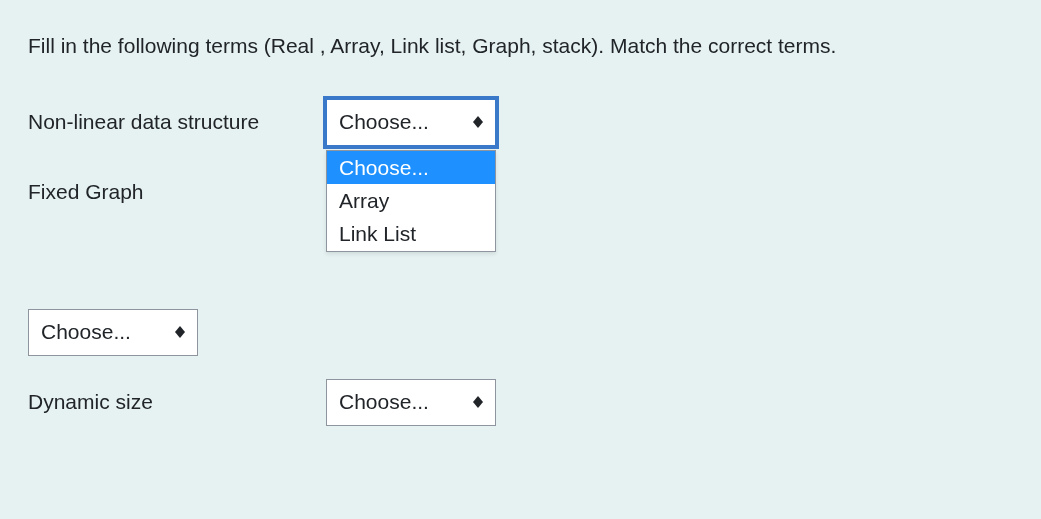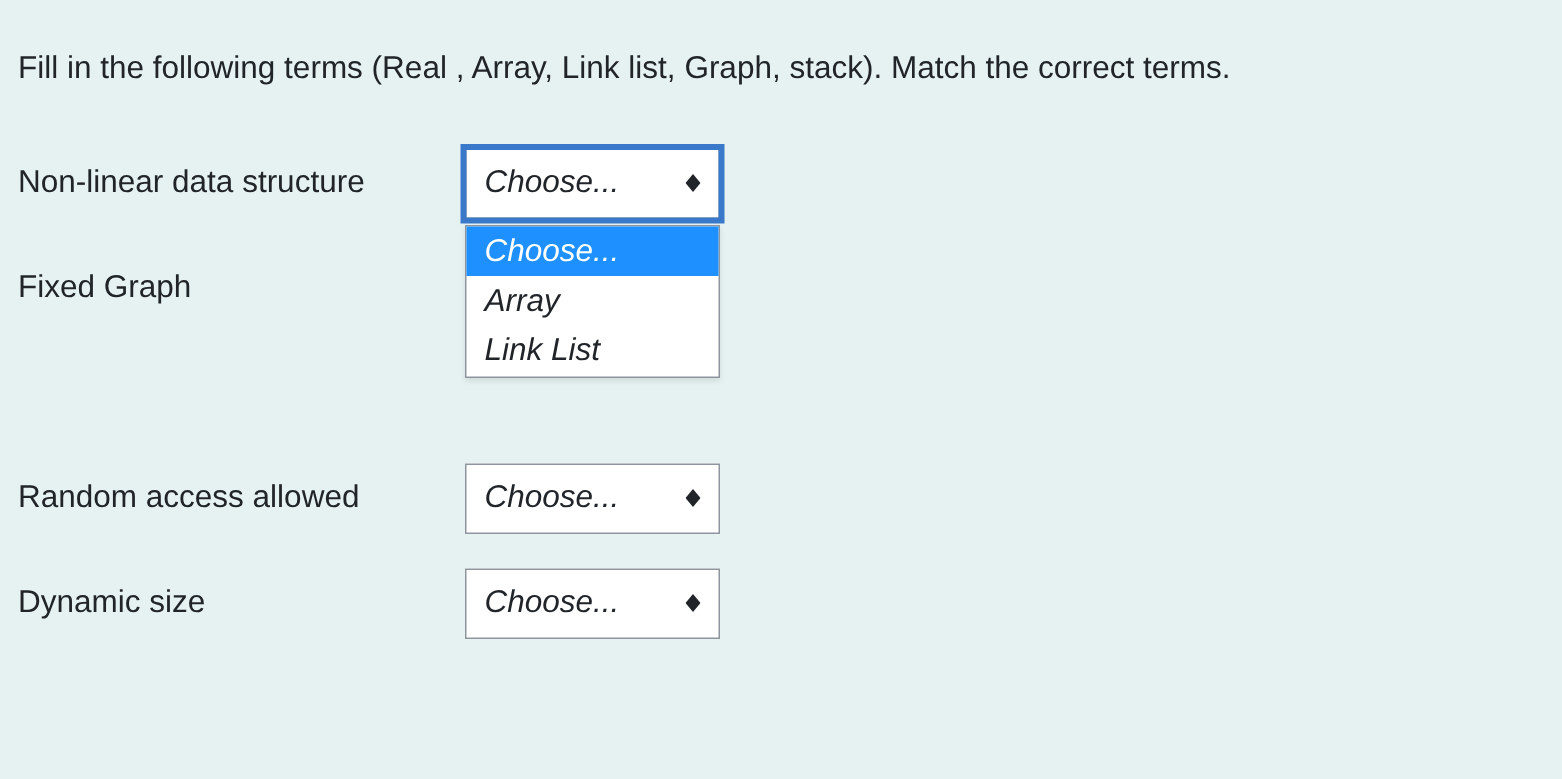--- a/index.html
+++ b/index.html
@@ -7,42 +7,41 @@
     padding: 0;
     width: 1041px;
     height: 519px;
     background: #e6f2f2;
     font-family: Arial, Helvetica, sans-serif;
     font-size: 21px;
     color: #212529;
     overflow: hidden;
   }
   .page {
-    padding: 30px 12px;
+    padding: 30px 28px;
     box-sizing: border-box;
   }
   .instructions {
     line-height: 1.5;
     margin-bottom: 34px;
     max-width: 900px;
   }
   .row {
     display: flex;
     align-items: center;
     height: 53px;
     margin-bottom: 17px;
   }
   .label {
     width: 298px;
     flex: 0 0 298px;
   }
   .select-wrap {
     position: relative;
     width: 170px;
-    font-style: italic;
   }
   .select {
     box-sizing: border-box;
     width: 170px;
     height: 47px;
     background: #ffffff;
     border: 1px solid #8f959e;
     display: flex;
     align-items: center;
     padding: 0 12px;
@@ -144,21 +143,20 @@
             </svg>
           <svg viewBox="0 0 10 6">
               <polygon points="0,0 10,0 5,6" fill="#212529"></polygon>
             </svg>
         </span>
       </div>
     </div>
   </div>
 
   <div class="row">
-    <div class="label">Random access allowed</div>
     <div class="select-wrap">
       <div class="select">
         <span class="select-text">Choose...</span>
         <span class="sort-icon">
           <svg viewBox="0 0 10 6">
               <polygon points="5,0 10,6 0,6" fill="#212529"></polygon>
             </svg>
           <svg viewBox="0 0 10 6">
               <polygon points="0,0 10,0 5,6" fill="#212529"></polygon>
             </svg>

